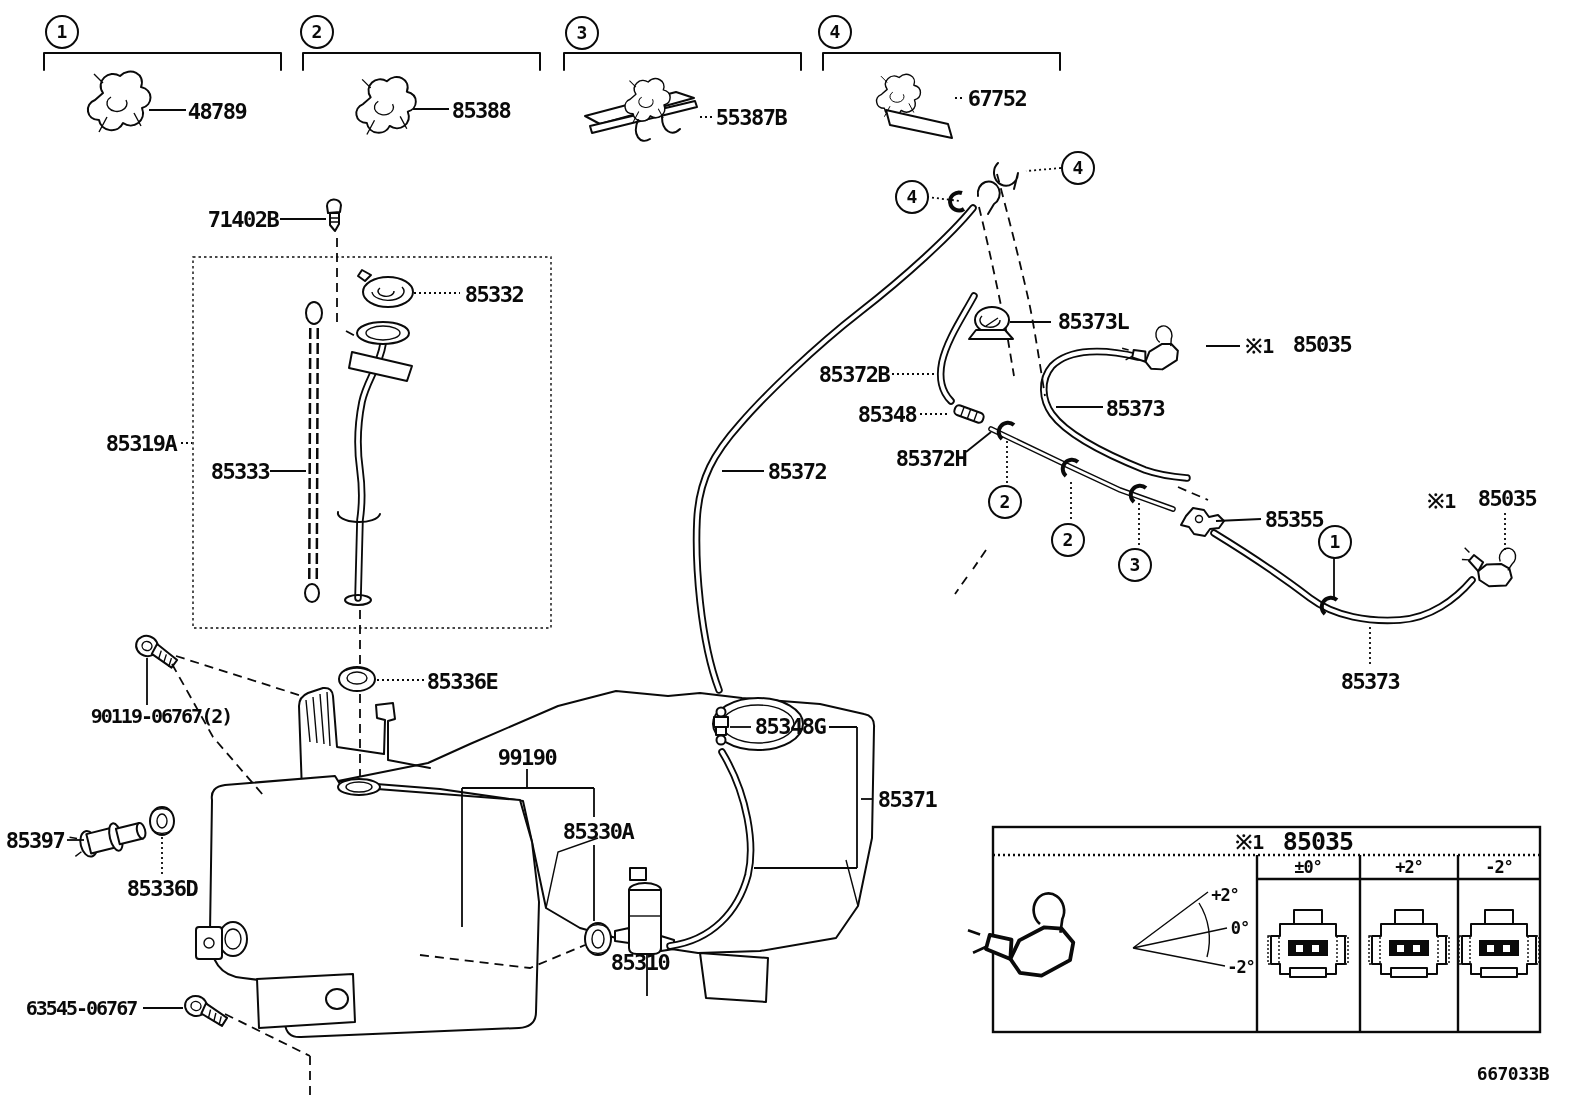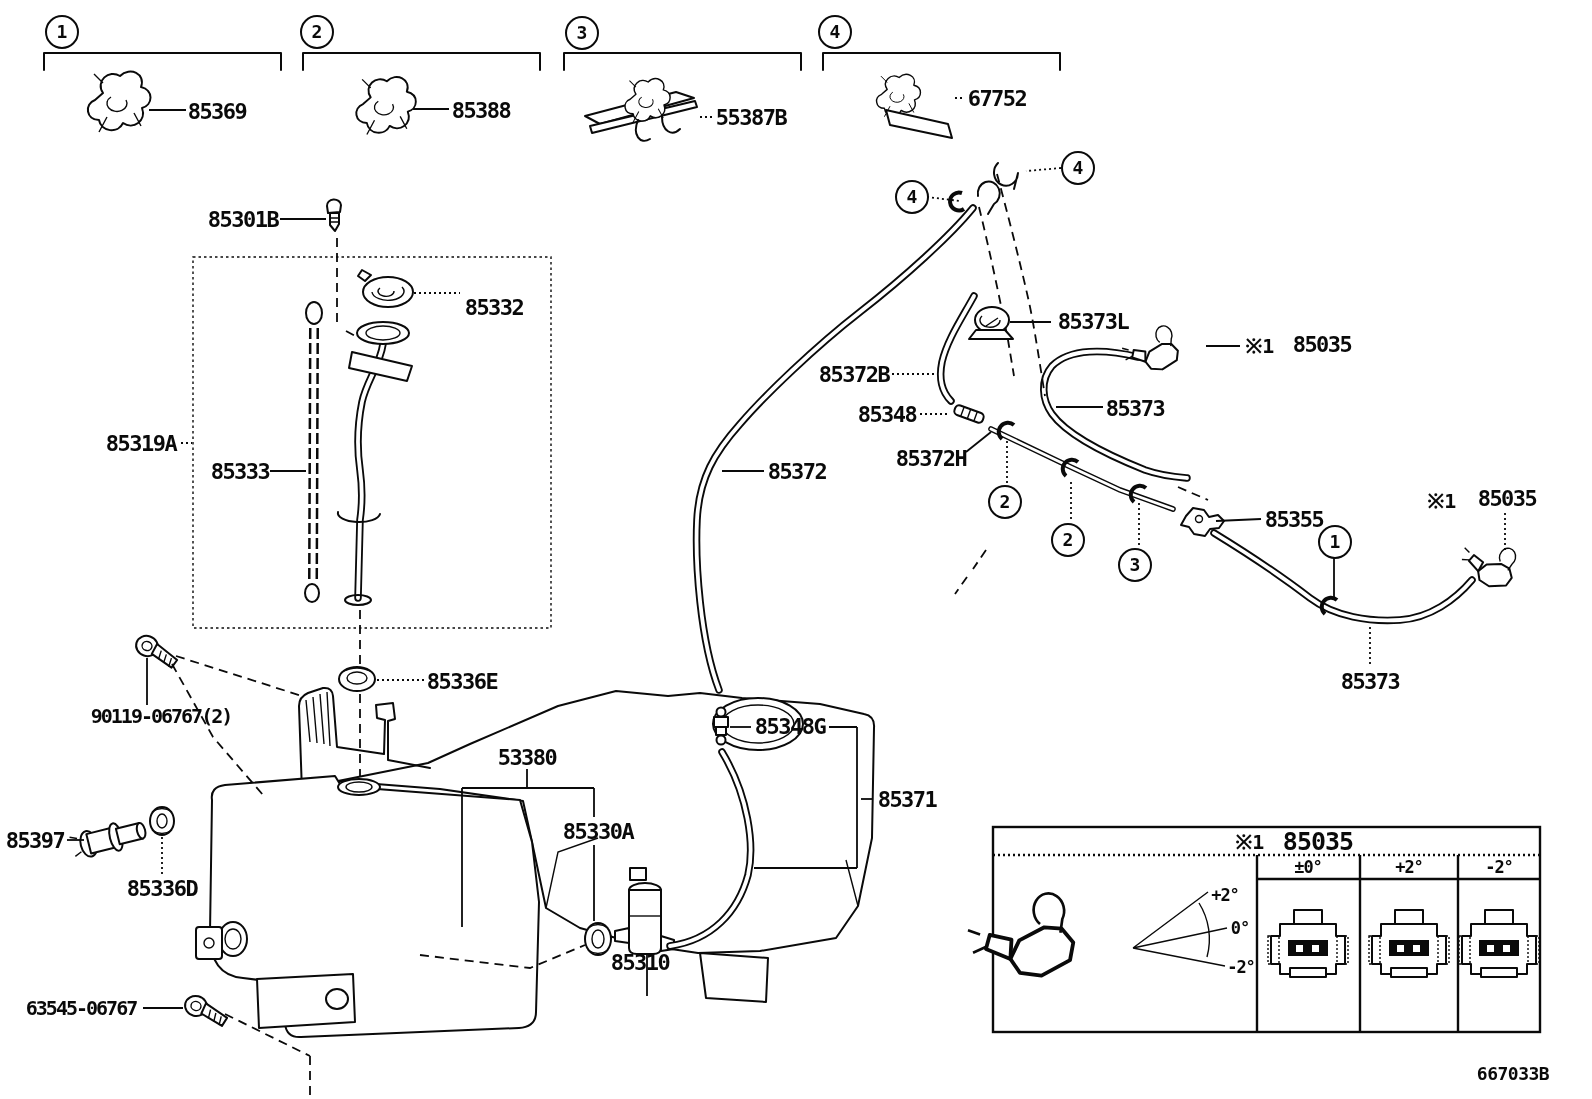--- a/index.html
+++ b/index.html
@@ -296,35 +296,35 @@
       <path class="fillw" d="M-28,4 l-12,-7 3,-7 11,4 z"></path>
       <path class="thin" d="M-42,-11 l-6,-3 M-40,-4 l-7,2"></path>
       <path class="thin" d="M-10,-12 a8,9 0 1 1 12,-1 l-2,7"></path>
     </g>
     <use href="#nfront" transform="translate(1308,950)"></use>
     <use href="#nfront" transform="translate(1409,950)"></use>
     <use href="#nfront" transform="translate(1499,950)"></use>
   </g>
 </svg>
 
-<div class="lbl" style="left:217px;top:111px">85369</div>
+<div class="lbl" style="left:217px;top:111px">48789</div>
 <div class="lbl" style="left:481px;top:110px">85388</div>
 <div class="lbl" style="left:751px;top:117px">55387B</div>
 <div class="lbl" style="left:997px;top:98px">67752</div>
-<div class="lbl" style="left:243px;top:219px">85301B</div>
-<div class="lbl" style="left:494px;top:307px">85332</div>
+<div class="lbl" style="left:243px;top:219px">71402B</div>
+<div class="lbl" style="left:494px;top:294px">85332</div>
 <div class="lbl" style="left:141px;top:443px">85319A</div>
 <div class="lbl" style="left:240px;top:471px">85333</div>
 <div class="lbl" style="left:462px;top:681px">85336E</div>
 <div class="lbl long" style="left:161px;top:716px">90119-06767(2)</div>
 <div class="lbl" style="left:35px;top:840px">85397</div>
 <div class="lbl" style="left:162px;top:888px">85336D</div>
 <div class="lbl long" style="left:81px;top:1008px">63545-06767</div>
 <div class="lbl" style="left:640px;top:962px">85310</div>
-<div class="lbl" style="left:527px;top:757px">53380</div>
+<div class="lbl" style="left:527px;top:757px">99190</div>
 <div class="lbl" style="left:598px;top:831px">85330A</div>
 <div class="lbl" style="left:790px;top:726px">85348G</div>
 <div class="lbl" style="left:907px;top:799px">85371</div>
 <div class="lbl" style="left:797px;top:471px">85372</div>
 <div class="lbl" style="left:854px;top:374px">85372B</div>
 <div class="lbl" style="left:887px;top:414px">85348</div>
 <div class="lbl" style="left:931px;top:458px">85372H</div>
 <div class="lbl" style="left:1093px;top:321px">85373L</div>
 <div class="lbl" style="left:1135px;top:408px">85373</div>
 <div class="lbl" style="left:1294px;top:519px">85355</div>

